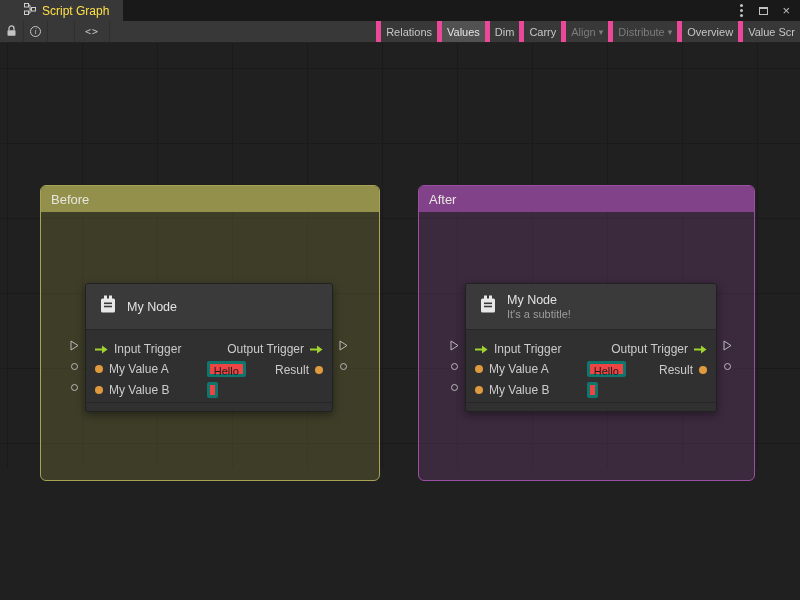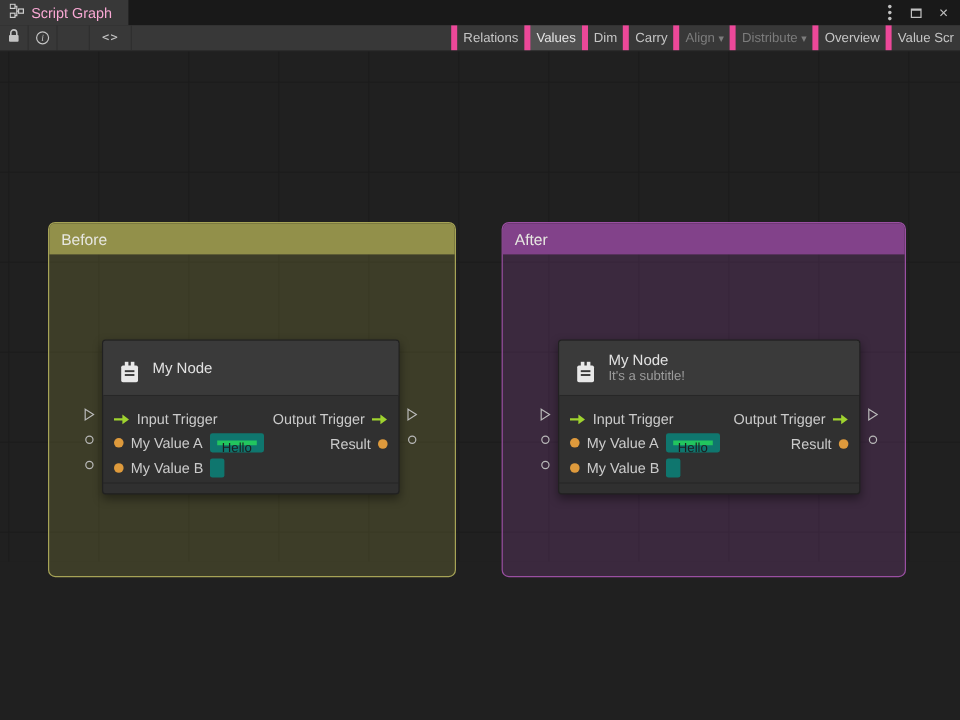--- a/index.html
+++ b/index.html
@@ -12,22 +12,22 @@
   }
   .app { position:relative; width:800px; height:600px; }
 
   
   .titlebar {
     position:absolute; top:0; left:0; width:800px; height:21px;
     background:#191919; display:flex; align-items:stretch;
   }
   .tab {
     display:flex; align-items:center; gap:6px;
-    background:#383838; padding:0 14px 0 8px;
-    font-size:12px; color:#f9a8d4;
+    background:#383838; padding:0 14px 0 24px;
+    font-size:12px; color:#fde047;
   }
   .titlebar-right {
     margin-left:auto; display:flex; align-items:center; gap:14px;
     padding-right:10px; color:#bdbdbd;
   }
   .kebab { position:relative; width:3px; height:3px; border-radius:50%; background:#c0c0c0;
     box-shadow:0 -5px 0 #c0c0c0, 0 5px 0 #c0c0c0; margin:0 2px; }
   .winbox { width:9px; height:8px; border:1px solid #c0c0c0; border-top-width:2px; }
   .close-glyph { font-size:13px; line-height:1; color:#c0c0c0; }
 
@@ -73,34 +73,34 @@
     font-size:13px; color:#e6e6e0; }
   .group.before { background:var(--before-fill, rgba(130,128,60,0.30)); border-color:var(--before-border,#a6a356); }
   .group.before .group-header { background:var(--before-header,#92904a); }
   .group.after { background:var(--after-fill, rgba(122,62,132,0.30)); border-color:var(--after-border,#9a4fa2); }
   .group.after .group-header { background:var(--after-header,#82428a); }
 
   
   .node { position:absolute; background:#303030; border:1px solid #212121; border-radius:3px;
     box-shadow:0 3px 8px rgba(0,0,0,0.4); }
   .node-header { height:46px; background:#3a3a3a; border-bottom:1px solid #272727;
-    display:flex; gap:9px; padding:16px 12px; border-radius:2px 2px 0 0; }
+    display:flex; align-items:center; gap:9px; padding:16px 12px; border-radius:2px 2px 0 0; }
   .node-titles { display:flex; flex-direction:column; justify-content:center; gap:1px; }
   .node-title { font-size:12.5px; color:#e2e2e2; }
   .node-subtitle { font-size:11px; color:#9c9c9c; }
   .node-ports { padding:5px 0 4px; }
   .port-row { display:flex; justify-content:space-between; align-items:flex-end;
     height:21px; padding:0 9px; font-size:12px; color:#cbcbcb; }
   .port-left, .port-right { display:flex; align-items:center; gap:6px; }
   .node-footer { border-top:1px solid #262626; height:9px; }
 
   .arrow-icon { display:flex; color:var(--trigger-green,#9fd32f); }
   .dot { width:8px; height:8px; border-radius:50%; background:var(--value-orange,#de9a3c); }
-  .inline-field { background:#22c55e; color:#1d1d1d; border:6px solid #0f766e; border-radius:2px;
-    font-size:11px; height:16px; line-height:14px; padding:0 4px; min-width:12px; }
+  .inline-field { background:#ef4444; color:#1d1d1d; border:3px solid #0f766e; border-radius:2px;
+    font-size:11px; height:16px; line-height:14px; padding:0 4px; min-width:12px;margin-left:32px; }
   .inline-field.empty { min-width:11px; padding:0; }
 
   .ext-tri { position:absolute; width:9px; height:11px; display:flex; }
   .ext-circle { position:absolute; width:7px; height:7px; border:1px solid #b9b9b9;
     border-radius:50%; background:transparent; }
   .ext.l-tri { left:-16px; top:56px; }
   .ext.l-c1 { left:-15px; top:79px; }
   .ext.l-c2 { left:-15px; top:100px; }
   .ext.r-tri { right:-16px; top:56px; }
   .ext.r-c1 { right:-15px; top:79px; }

